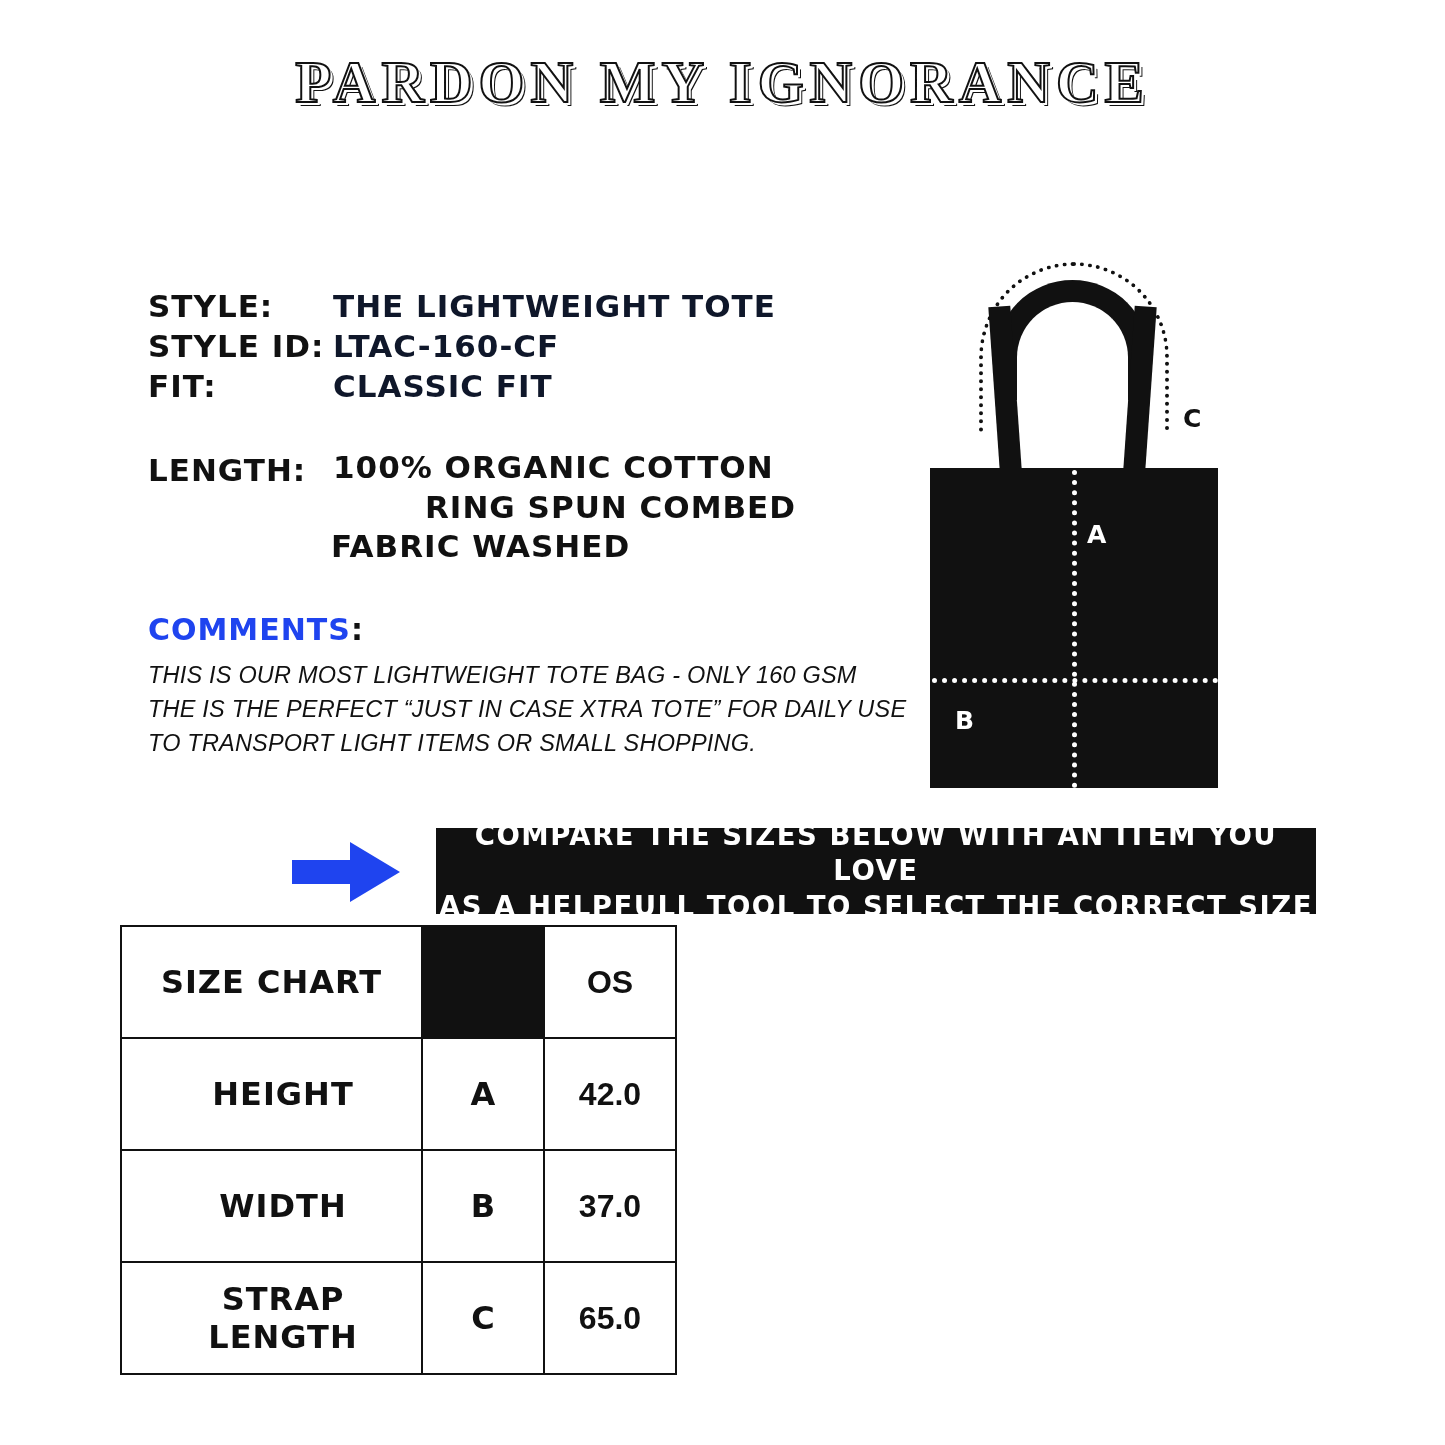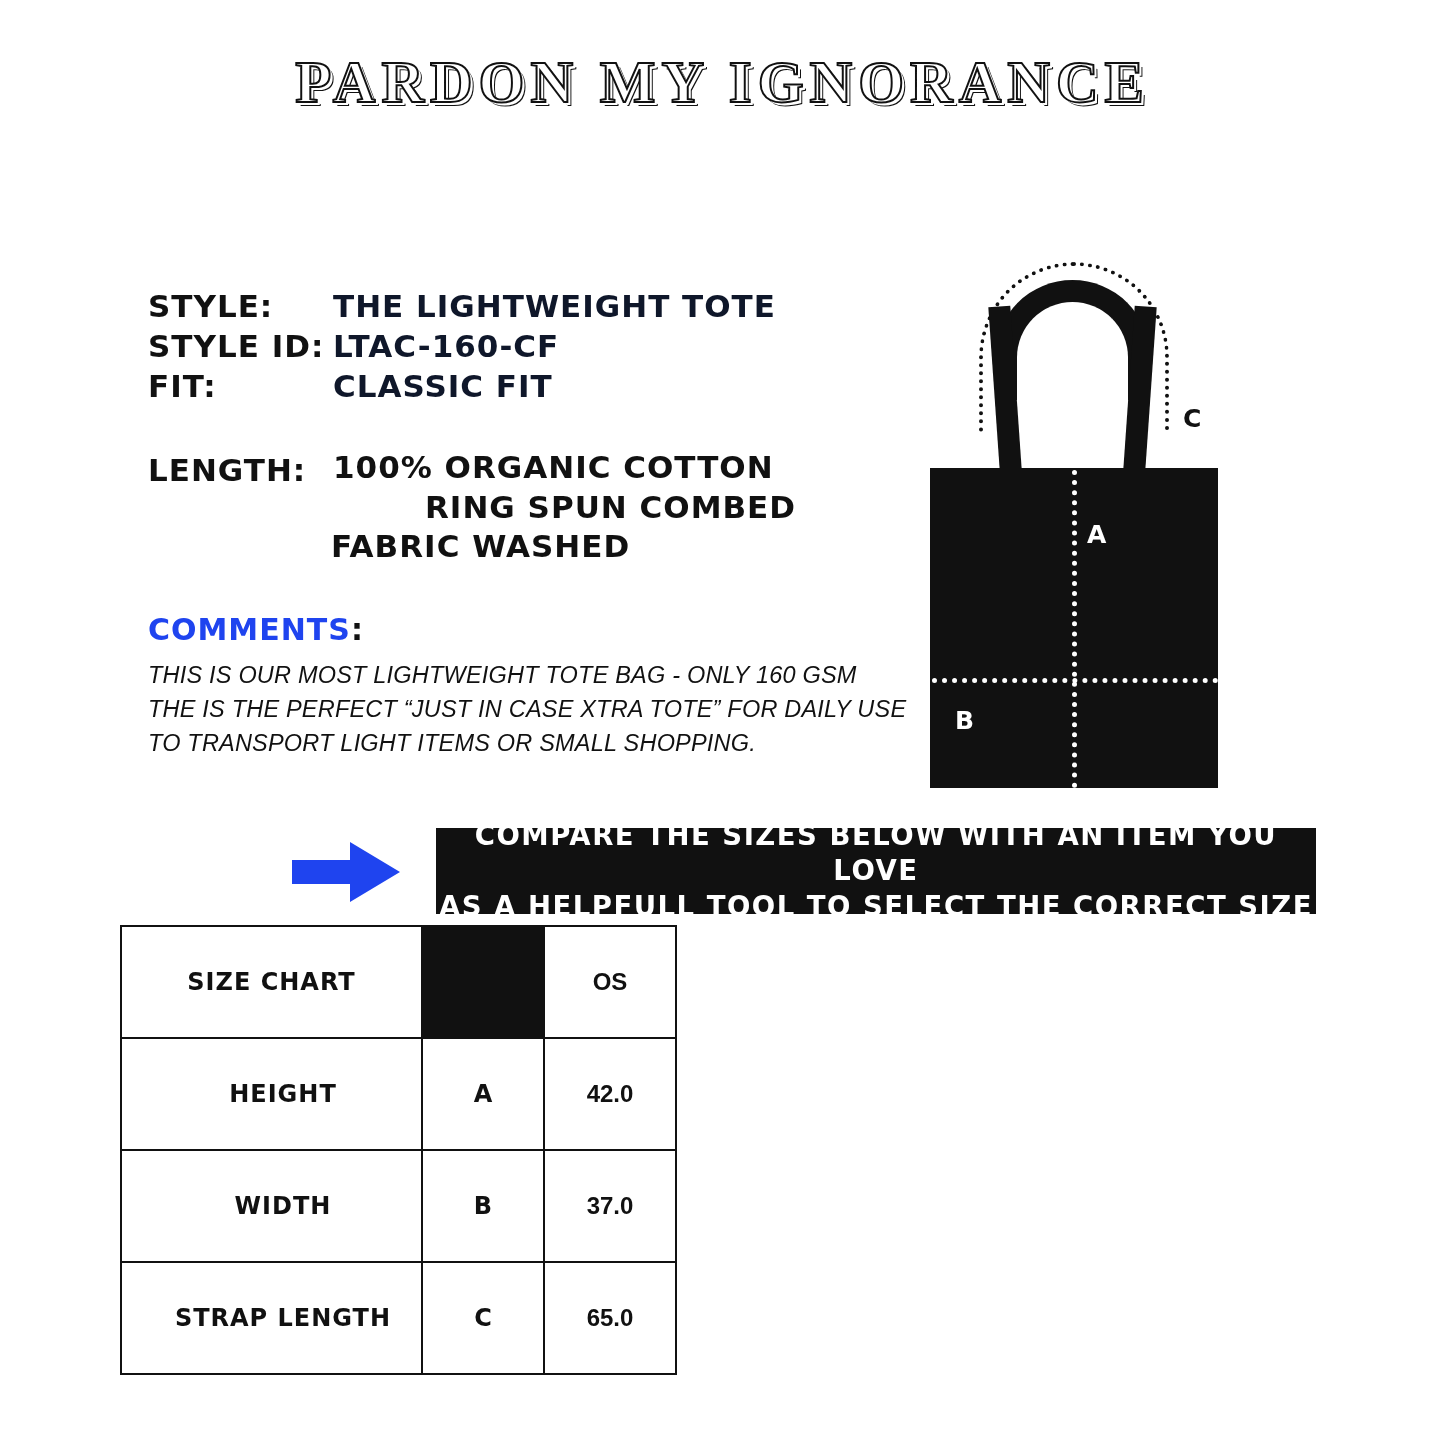--- a/index.html
+++ b/index.html
@@ -235,21 +235,21 @@
     left: 120px;
     top: 925px;
   }
   table.size-chart {
     border-collapse: collapse;
   }
   table.size-chart td {
     border: 2px solid #111111;
     text-align: center;
     vertical-align: middle;
-    font-size: 24px;
+    font-size: 32px;
     font-weight: bold;
     color: #111111;
   }
   td.rowlabel {
     border: none;
     width: 274px;
     height: 108px;
     font-size: 32px;
     font-weight: bold;
     letter-spacing: 1px;

